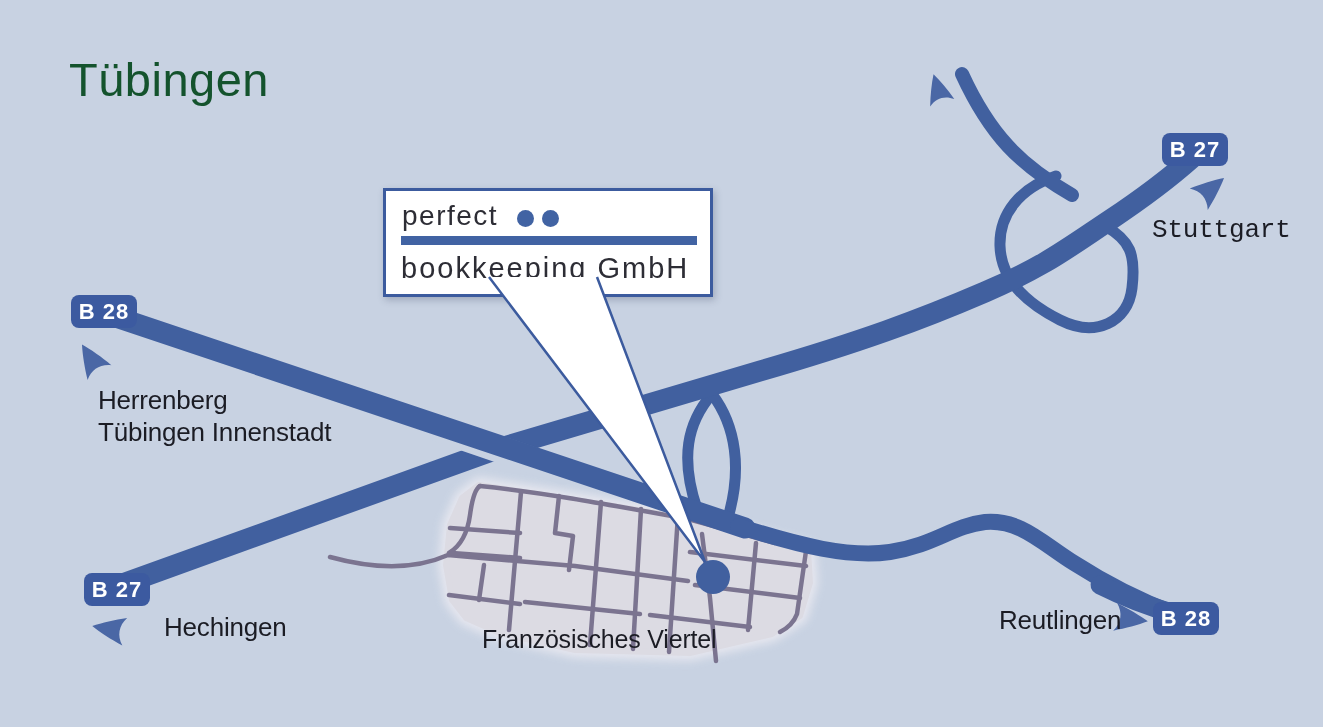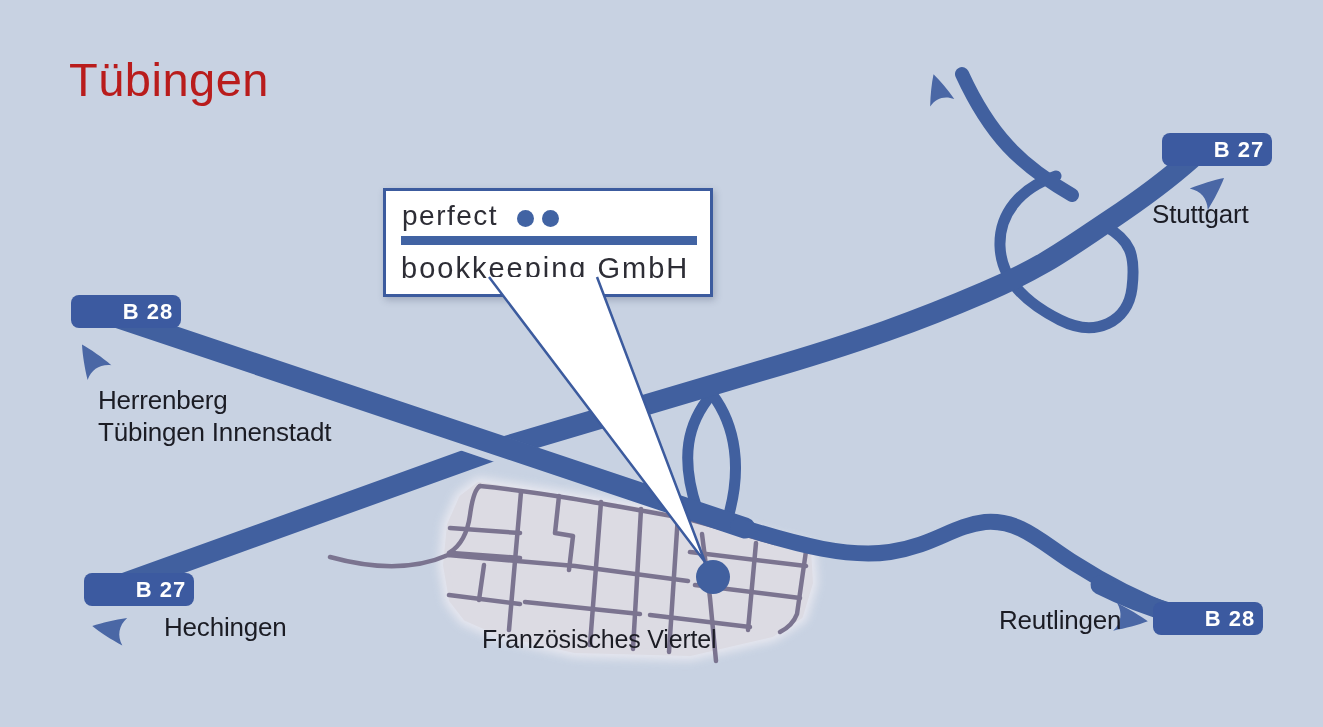--- a/index.html
+++ b/index.html
@@ -13,40 +13,39 @@
   }
   svg.base { z-index:1; }
   .badge {
     position:absolute; z-index:3;
     background:#3c5aa0; color:#ffffff;
     font-weight:bold; font-size:22px; letter-spacing:1px;
     border-radius:8px;
     display:flex; align-items:center; justify-content:center;
     width:66px; height:33px;
     white-space:nowrap;
-    padding-left:44px;
   }
   .badge-nw { left:71px; top:295px; }
   .badge-sw { left:84px; top:573px; }
   .badge-ne { left:1162px; top:133px; }
   .badge-se { left:1153px; top:602px; }
   .maplabel {
     position:absolute; z-index:6; color:#1b1c24;
     font-size:26px; line-height:32px; letter-spacing:-0.2px;
     white-space:nowrap;
   }
   .lbl-boeblingen { left:862px; top:106px; line-height:33px; }
-  .lbl-stuttgart  { left:1152px; top:198px; }
+  .lbl-stuttgart  { left:1152px; top:214px;font-family:Liberation Mono, monospace; }
   .lbl-herrenberg { left:98px;  top:384px; }
   .lbl-hechingen  { left:127px; top:611px;margin-left:37px; }
   .lbl-reutlingen { left:999px; top:604px; }
   .lbl-district   { left:482px; top:623px; font-size:25px; }
   .page-title {
     position:absolute; z-index:6; left:69px; top:56px;
-    font-size:47px; color:#b91c1c; letter-spacing:0.5px; line-height:1;
+    font-size:47px; color:#14532d; letter-spacing:0.5px; line-height:1;
   }
   .callout {
     position:absolute; z-index:4; left:383px; top:188px;
     width:330px; height:109px; box-sizing:border-box;
     background:#ffffff; border:3px solid #3c5b9e;
     box-shadow:2px 3px 7px rgba(50,60,90,0.28);
   }
   .callout-inner { position:relative; width:100%; height:100%; }
   .logo-line1 {
     position:absolute; left:16px; top:9px;

